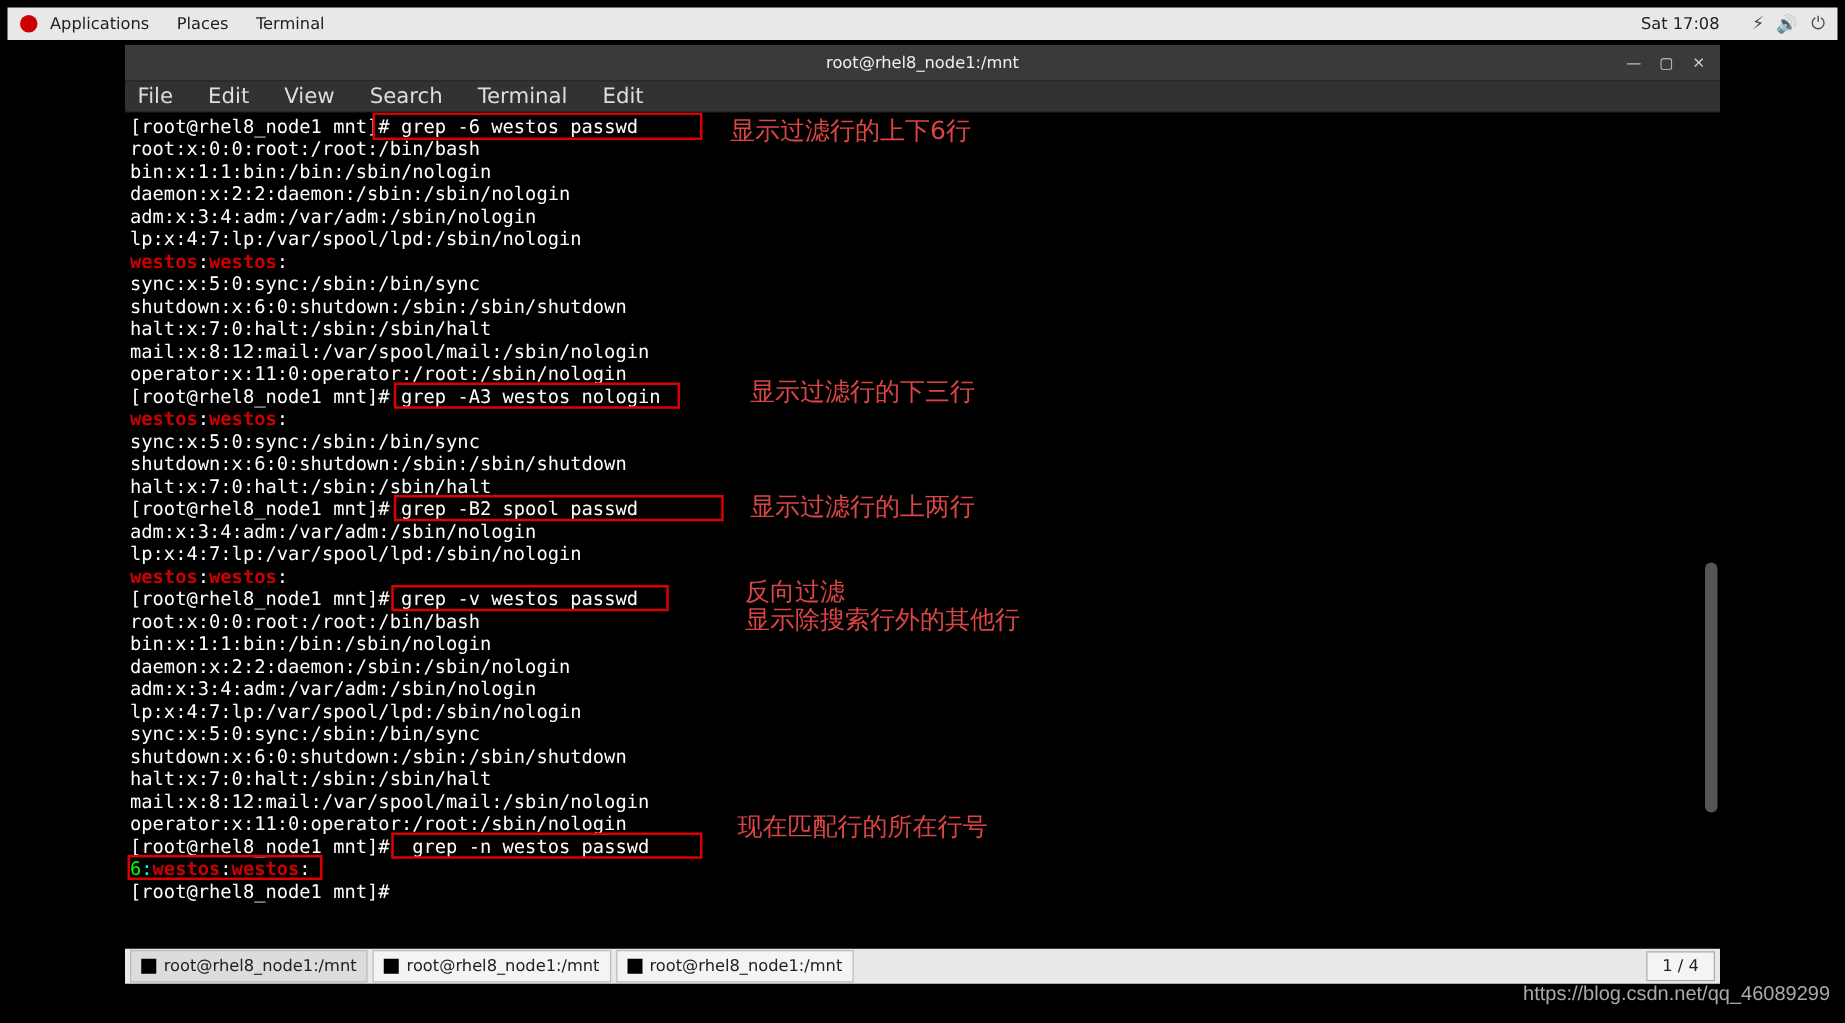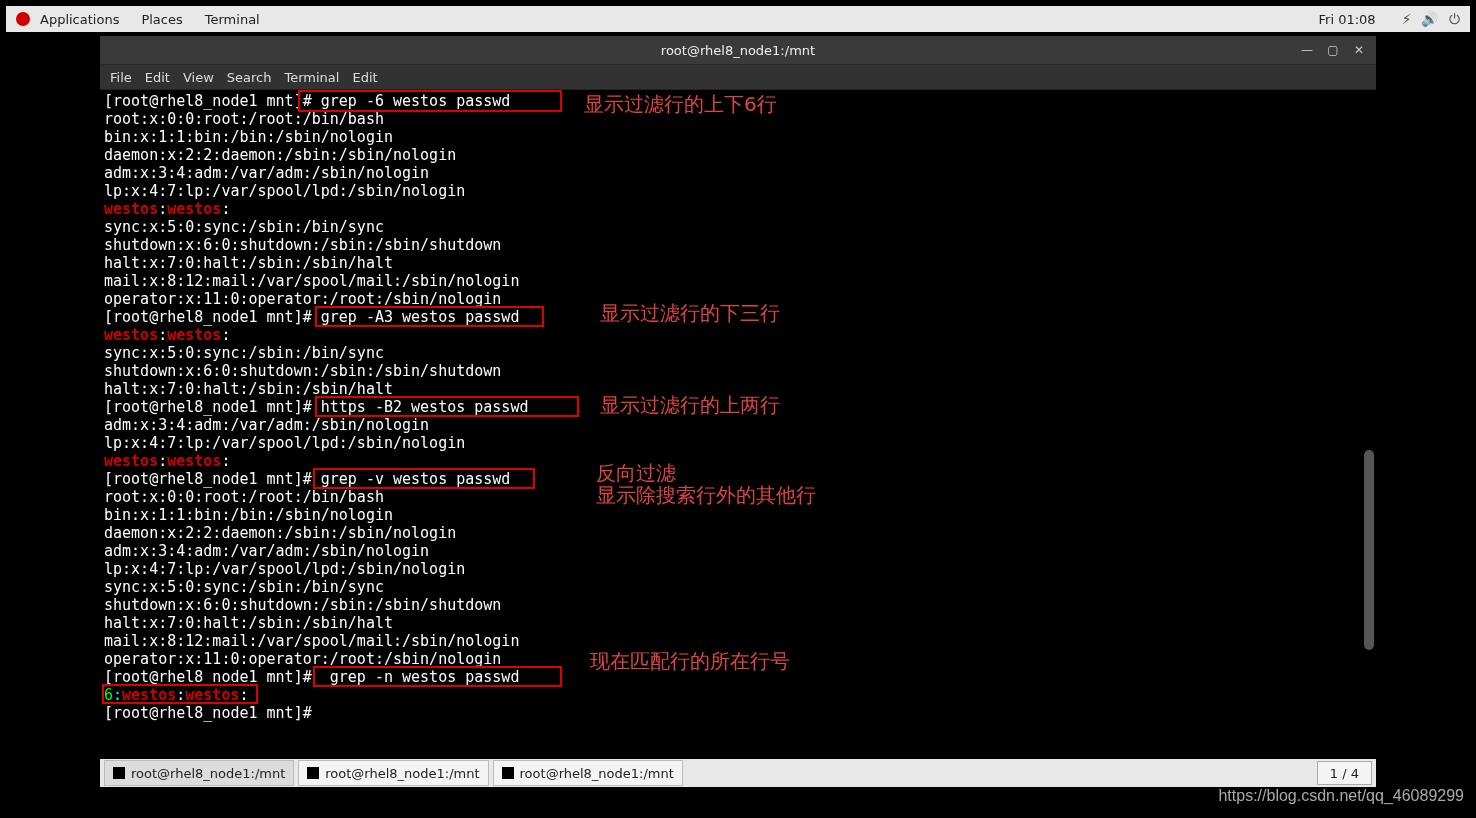--- a/index.html
+++ b/index.html
@@ -57,22 +57,22 @@
     position: absolute; right: 6px; top: 0; bottom:0; display:flex; align-items:center;
   }
   .winbtn { width:22px; height:20px; display:flex; align-items:center; justify-content:center; color:#ccc; margin-left:4px; font-size:12px;}
   .menubar {
     height: 24px;
     background: #323232;
     color: #ddd;
     display: flex;
     align-items: center;
     padding: 0 10px;
-    gap: 13px;
-    font-size: 13px;
+    gap: 28px;
+    font-size: 17px;
     border-bottom:1px solid #222;
   }
   .menubar span { cursor:default; }
   .termarea {
     flex: 1;
     background: #000;
     position: relative;
     overflow: hidden;
   }
   .termpre {
@@ -130,21 +130,21 @@
 <body>
 
 <div class="screen">
 
   <div class="topbar">
     <span class="hat"></span>
     <span class="item">Applications</span>
     <span class="item">Places</span>
     <span class="item">Terminal</span>
     <span class="spacer"></span>
-    <span class="clock">Fri 01:08</span>
+    <span class="clock">Sat 17:08</span>
     <span class="sysicon">⚡</span>
     <span class="sysicon">🔊</span>
     <span class="sysicon">⏻</span>
   </div>
 
   <div class="window">
     <div class="titlebar">
       <span>root@rhel8_node1:/mnt</span>
       <div class="winbtns">
         <span class="winbtn">—</span>
@@ -167,26 +167,26 @@
 <span>bin:x:1:1:bin:/bin:/sbin/nologin</span>
 <span>daemon:x:2:2:daemon:/sbin:/sbin/nologin</span>
 <span>adm:x:3:4:adm:/var/adm:/sbin/nologin</span>
 <span>lp:x:4:7:lp:/var/spool/lpd:/sbin/nologin</span>
 <span class="hl">westos</span><span>:</span><span class="hl">westos</span><span>:</span>
 <span>sync:x:5:0:sync:/sbin:/bin/sync</span>
 <span>shutdown:x:6:0:shutdown:/sbin:/sbin/shutdown</span>
 <span>halt:x:7:0:halt:/sbin:/sbin/halt</span>
 <span>mail:x:8:12:mail:/var/spool/mail:/sbin/nologin</span>
 <span>operator:x:11:0:operator:/root:/sbin/nologin</span>
-<span>[root@rhel8_node1 mnt]# </span><span>grep -A3 westos passwd</span>
+<span>[root@rhel8_node1 mnt]# </span><span>grep -A3 westos nologin</span>
 <span class="hl">westos</span><span>:</span><span class="hl">westos</span><span>:</span>
 <span>sync:x:5:0:sync:/sbin:/bin/sync</span>
 <span>shutdown:x:6:0:shutdown:/sbin:/sbin/shutdown</span>
 <span>halt:x:7:0:halt:/sbin:/sbin/halt</span>
-<span>[root@rhel8_node1 mnt]# </span><span>https -B2 westos passwd</span>
+<span>[root@rhel8_node1 mnt]# </span><span>grep -B2 spool passwd</span>
 <span>adm:x:3:4:adm:/var/adm:/sbin/nologin</span>
 <span>lp:x:4:7:lp:/var/spool/lpd:/sbin/nologin</span>
 <span class="hl">westos</span><span>:</span><span class="hl">westos</span><span>:</span>
 <span>[root@rhel8_node1 mnt]# </span><span>grep -v westos passwd</span>
 <span>root:x:0:0:root:/root:/bin/bash</span>
 <span>bin:x:1:1:bin:/bin:/sbin/nologin</span>
 <span>daemon:x:2:2:daemon:/sbin:/sbin/nologin</span>
 <span>adm:x:3:4:adm:/var/adm:/sbin/nologin</span>
 <span>lp:x:4:7:lp:/var/spool/lpd:/sbin/nologin</span>
 <span>sync:x:5:0:sync:/sbin:/bin/sync</span>

